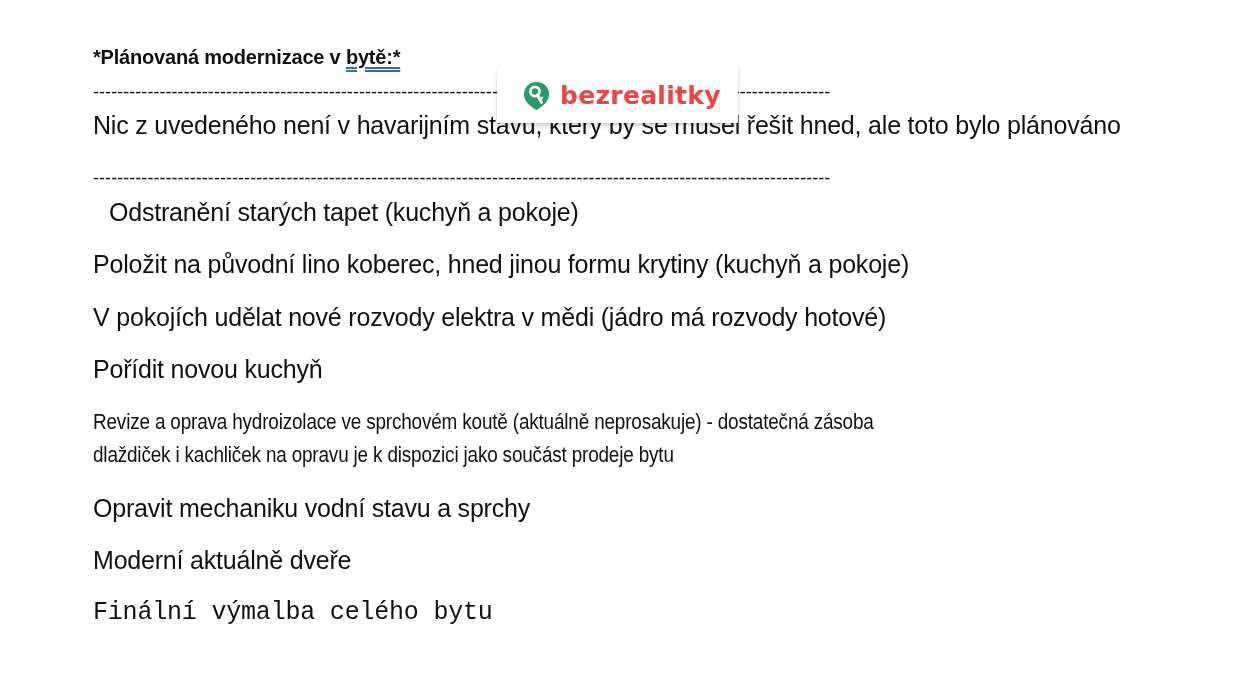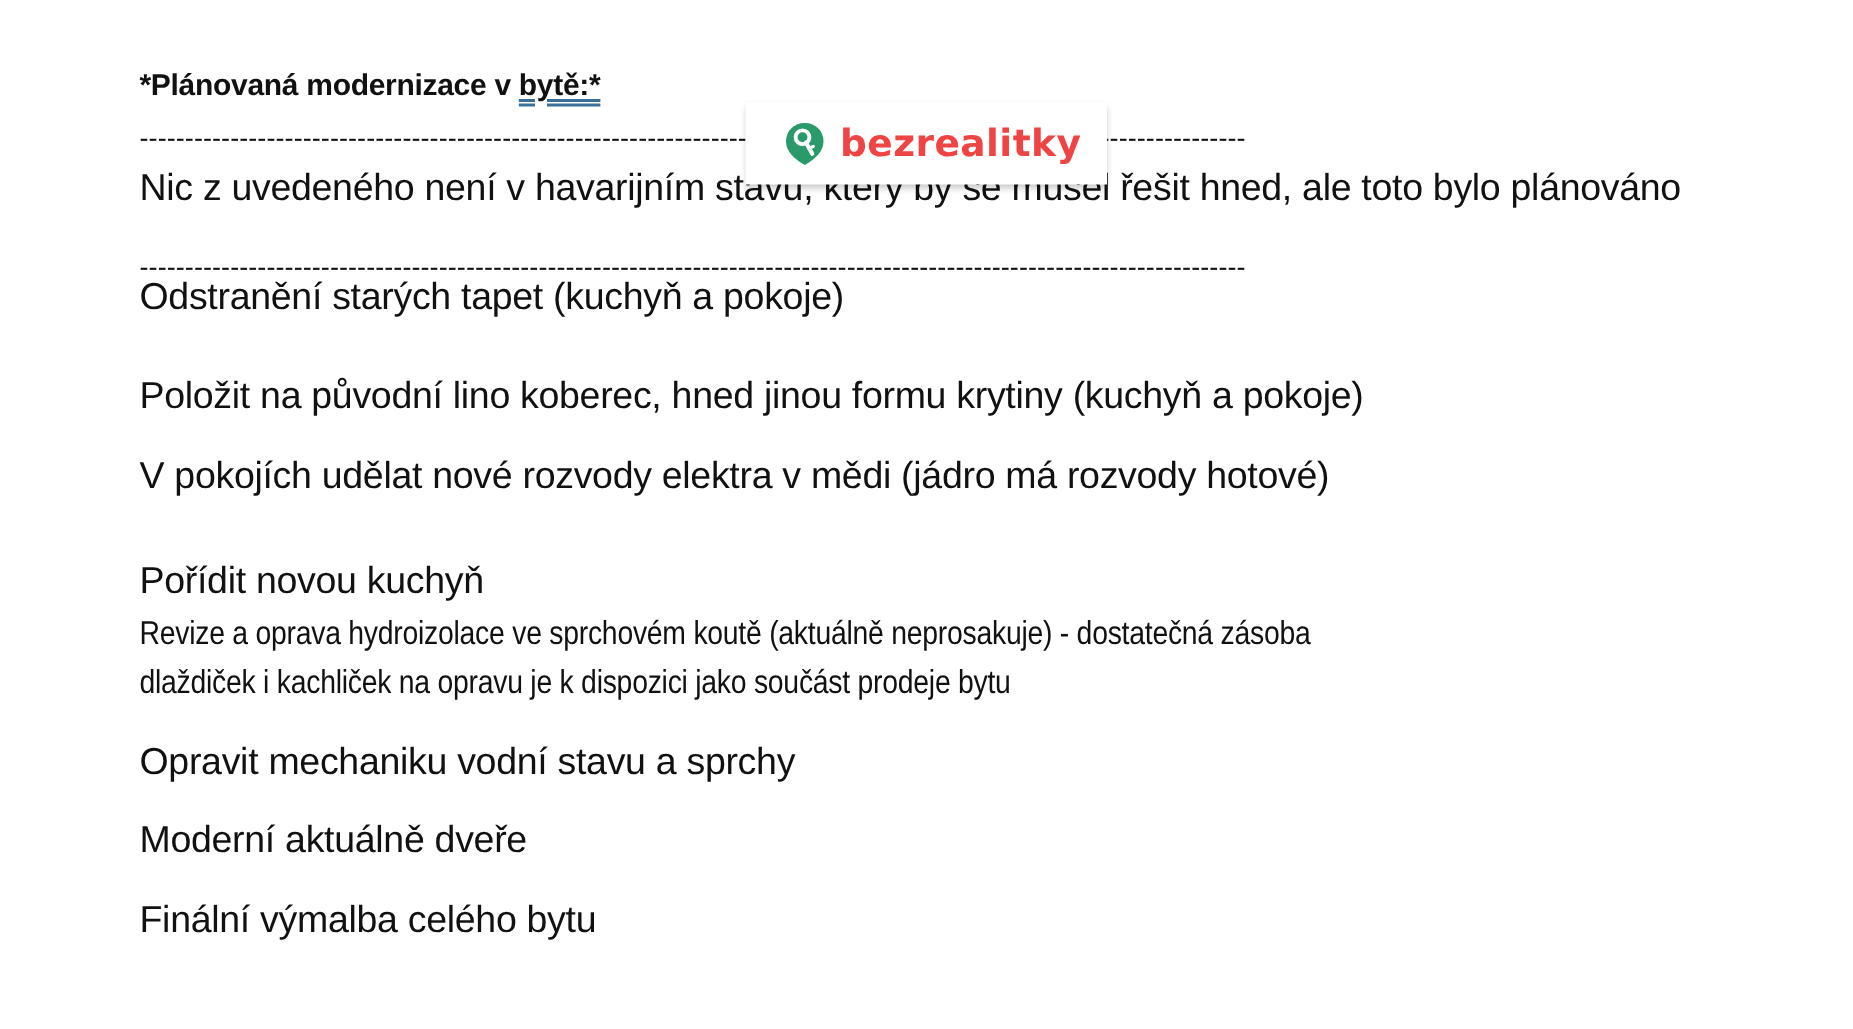--- a/index.html
+++ b/index.html
@@ -87,29 +87,29 @@
   <div class="line heading" style="top:45px;">
     <span>*Plánovaná modernizace v </span><span class="ul">bytě:*</span>
   </div>
 
   <div class="line dashes" style="top:80px;">--------------------------------------------------------------------------------------------------------------------------</div>
 
   <div class="line" style="top:113px;">Nic z uvedeného není v havarijním stavu, který by se musel řešit hned, ale toto bylo plánováno</div>
 
   <div class="line dashes" style="top:166px;">--------------------------------------------------------------------------------------------------------------------------</div>
 
-  <div class="line" style="top:186px;">Odstranění starých tapet (kuchyň a pokoje)</div>
+  <div class="line" style="top:200px;margin-left:16px;">Odstranění starých tapet (kuchyň a pokoje)</div>
   <div class="line" style="top:252px;">Položit na původní lino koberec, hned jinou formu krytiny (kuchyň a pokoje)</div>
   <div class="line" style="top:305px;">V pokojích udělat nové rozvody elektra v mědi (jádro má rozvody hotové)</div>
-  <div class="line" style="top:375px;">Pořídit novou kuchyň</div>
+  <div class="line" style="top:357px;">Pořídit novou kuchyň</div>
   <div class="line narrow" style="top:410px;">Revize a oprava hydroizolace ve sprchovém koutě (aktuálně neprosakuje) - dostatečná zásoba</div>
   <div class="line narrow" style="top:443px;">dlaždiček i kachliček na opravu je k dispozici jako součást prodeje bytu</div>
   <div class="line" style="top:496px;">Opravit mechaniku vodní stavu a sprchy</div>
   <div class="line" style="top:548px;">Moderní aktuálně dveře</div>
-  <div class="line" style="top:601px;">Finální výmalba celého bytu</div>
+  <div class="line" style="top:601px;font-family:Liberation Mono, monospace;">Finální výmalba celého bytu</div>
 </div>
 
 <div class="logo-box">
   <span class="logo-pin">
     <svg width="27" height="30" viewBox="0 0 27 30">
       <path d="M13.5 1 C6 1 1 6.5 1 13.2 C1 20 6.5 25 13.5 29 C20.5 25 26 20 26 13.2 C26 6.5 21 1 13.5 1 Z" fill="#2a9a6a"></path>
       <circle cx="12" cy="10.5" r="4.6" fill="none" stroke="#ffffff" stroke-width="2.6"></circle>
       <path d="M14.3 14 L18.5 21.5" stroke="#ffffff" stroke-width="2.8" stroke-linecap="round"></path>
       <path d="M16.6 18 L19.2 16.6" stroke="#ffffff" stroke-width="2.2" stroke-linecap="round"></path>
     </svg>

